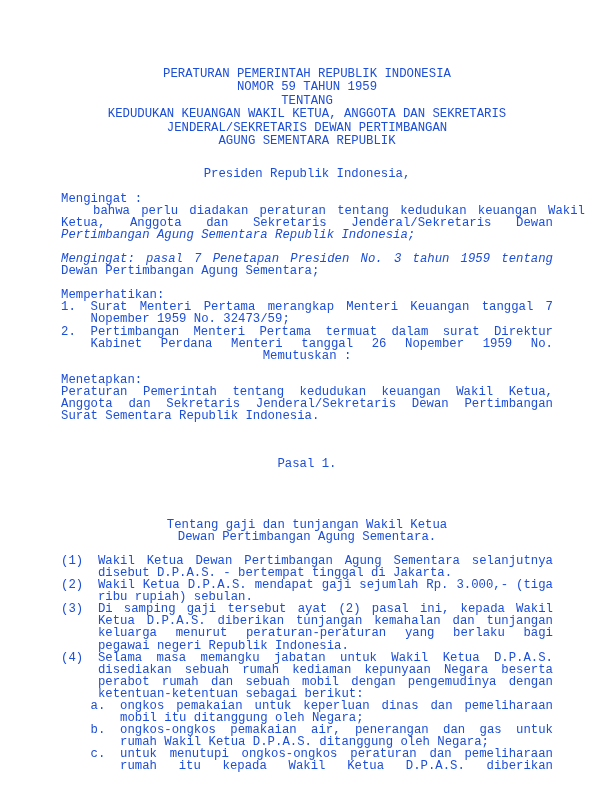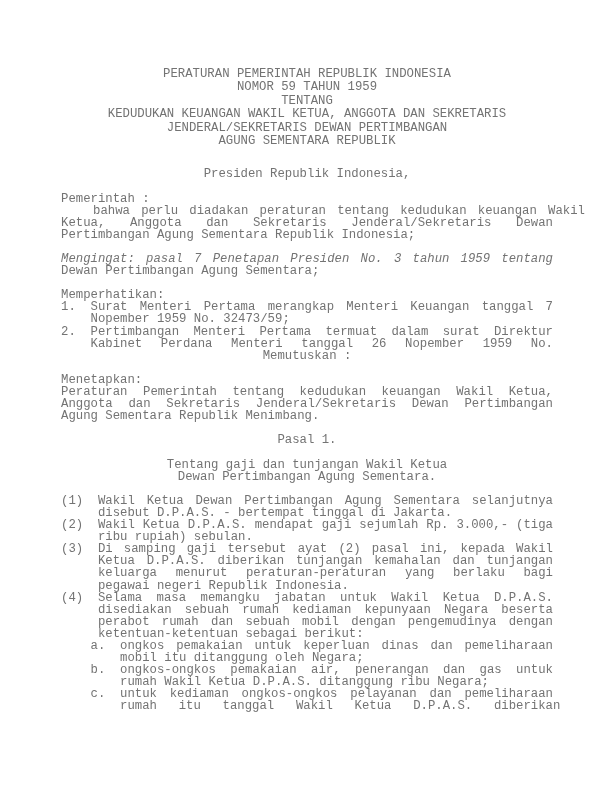--- a/index.html
+++ b/index.html
@@ -37,68 +37,68 @@
   }
   .marker {
     position: absolute;
     top: 0;
   }
 </style>
 </head>
 <body style="background: rgb(255, 255, 255);">
 
 <div class="page">
-  <div class="text-column" id="doc" style="color: #737373;">
+  <div class="text-column" id="doc" style="color: #1d4ed8;">
       <div class="line center" style="height: 13.4px;"><span class="content">PERATURAN PEMERINTAH REPUBLIK INDONESIA</span></div>
       <div class="line center" style="height: 13.4px;"><span class="content">NOMOR 59 TAHUN 1959</span></div>
       <div class="line center" style="height: 13.4px;"><span class="content">TENTANG</span></div>
       <div class="line center" style="height: 13.4px;"><span class="content">KEDUDUKAN KEUANGAN WAKIL KETUA, ANGGOTA DAN SEKRETARIS</span></div>
       <div class="line center" style="height: 13.4px;"><span class="content">JENDERAL/SEKRETARIS DEWAN PERTIMBANGAN</span></div>
       <div class="line center" style="height: 13.4px;"><span class="content">AGUNG SEMENTARA REPUBLIK</span></div>
       <div class="line" style="height: 10px;"></div>
       <div class="line" style="height: 10px;"></div>
       <div class="line center" style="height: 12.1px;"><span class="content">Presiden Republik Indonesia,</span></div>
       <div class="line" style="height: 12.1px;"></div>
-      <div class="line" style="height: 12.1px;"><span class="content">Pemerintah :</span></div>
+      <div class="line" style="height: 12.1px;"><span class="content">Mengingat :</span></div>
       <div class="line" style="height: 12.1px; margin-left: 32px;"><span class="content" style="word-spacing: 3.87134px;">bahwa perlu diadakan peraturan tentang kedudukan keuangan Wakil</span></div>
       <div class="line" style="height: 12.1px;"><span class="content" style="word-spacing: 17.2269px;">Ketua, Anggota dan Sekretaris Jenderal/Sekretaris Dewan</span></div>
-      <div class="line" style="height: 12.1px;"><span class="content">Pertimbangan Agung Sementara Republik Indonesia;</span></div>
+      <div class="line" style="height: 12.1px; font-style: italic;"><span class="content">Pertimbangan Agung Sementara Republik Indonesia;</span></div>
       <div class="line" style="height: 12.1px;"></div>
       <div class="line" style="height: 12.1px; font-style: italic;"><span class="content" style="word-spacing: 3.83097px;">Mengingat: pasal 7 Penetapan Presiden No. 3 tahun 1959 tentang</span></div>
       <div class="line" style="height: 12.1px;"><span class="content">Dewan Pertimbangan Agung Sementara;</span></div>
       <div class="line" style="height: 12.1px;"></div>
       <div class="line" style="height: 12.1px;"><span class="content">Memperhatikan:</span></div>
       <div class="line" style="height: 12.1px; padding-left: 29.5175px;"><span class="marker" style="left: 0px;">1.</span><span class="content" style="word-spacing: 4.92554px;">Surat Menteri Pertama merangkap Menteri Keuangan tanggal 7</span></div>
       <div class="line" style="height: 12.1px; padding-left: 29.5175px;"><span class="content">Nopember 1959 No. 32473/59;</span></div>
       <div class="line" style="height: 12.1px; padding-left: 29.5175px;"><span class="marker" style="left: 0px;">2.</span><span class="content" style="word-spacing: 6.97635px;">Pertimbangan Menteri Pertama termuat dalam surat Direktur</span></div>
       <div class="line" style="height: 12.1px; padding-left: 29.5175px;"><span class="content" style="word-spacing: 11.2507px;">Kabinet Perdana Menteri tanggal 26 Nopember 1959 No.</span></div>
       <div class="line center" style="height: 12.1px;"><span class="content">Memutuskan :</span></div>
       <div class="line" style="height: 12.1px;"></div>
       <div class="line" style="height: 12.1px;"><span class="content">Menetapkan:</span></div>
       <div class="line" style="height: 12.1px;"><span class="content" style="word-spacing: 8.20625px;">Peraturan Pemerintah tentang kedudukan keuangan Wakil Ketua,</span></div>
       <div class="line" style="height: 12.1px;"><span class="content" style="word-spacing: 8.37163px;">Anggota dan Sekretaris Jenderal/Sekretaris Dewan Pertimbangan</span></div>
-      <div class="line" style="height: 12.1px;"><span class="content">Agung Sementara Republik Menimbang.</span></div>
+      <div class="line" style="height: 12.1px;"><span class="content">Surat Sementara Republik Indonesia.</span></div>
       <div class="line" style="height: 12.1px;"></div>
-      <div class="line center" style="height: 12.1px;"><span class="content">Pasal 1.</span></div>
+      <div class="line center" style="height: 12.1px; margin-top: 24px;"><span class="content">Pasal 1.</span></div>
       <div class="line" style="height: 12.1px;"></div>
-      <div class="line center" style="height: 12.1px;"><span class="content">Tentang gaji dan tunjangan Wakil Ketua</span></div>
+      <div class="line center" style="height: 12.1px; margin-top: 36px;"><span class="content">Tentang gaji dan tunjangan Wakil Ketua</span></div>
       <div class="line center" style="height: 12.1px;"><span class="content">Dewan Pertimbangan Agung Sementara.</span></div>
       <div class="line" style="height: 12.1px;"></div>
       <div class="line" style="height: 12.1px; padding-left: 36.8969px;"><span class="marker" style="left: 0px;">(1)</span><span class="content" style="word-spacing: 4.51656px;">Wakil Ketua Dewan Pertimbangan Agung Sementara selanjutnya</span></div>
       <div class="line" style="height: 12.1px; padding-left: 36.8969px;"><span class="content">disebut D.P.A.S. - bertempat tinggal di Jakarta.</span></div>
       <div class="line" style="height: 12.1px; padding-left: 36.8969px;"><span class="marker" style="left: 0px;">(2)</span><span class="content" style="word-spacing: 0.620156px;">Wakil Ketua D.P.A.S. mendapat gaji sejumlah Rp. 3.000,- (tiga</span></div>
       <div class="line" style="height: 12.1px; padding-left: 36.8969px;"><span class="content">ribu rupiah) sebulan.</span></div>
       <div class="line" style="height: 12.1px; padding-left: 36.8969px;"><span class="marker" style="left: 0px;">(3)</span><span class="content" style="word-spacing: 3.83097px;">Di samping gaji tersebut ayat (2) pasal ini, kepada Wakil</span></div>
       <div class="line" style="height: 12.1px; padding-left: 36.8969px;"><span class="content" style="word-spacing: 4.51656px;">Ketua D.P.A.S. diberikan tunjangan kemahalan dan tunjangan</span></div>
       <div class="line" style="height: 12.1px; padding-left: 36.8969px;"><span class="content" style="word-spacing: 11.3234px;">keluarga menurut peraturan-peraturan yang berlaku bagi</span></div>
       <div class="line" style="height: 12.1px; padding-left: 36.8969px;"><span class="content">pegawai negeri Republik Indonesia.</span></div>
       <div class="line" style="height: 12.1px; padding-left: 36.8969px;"><span class="marker" style="left: 0px;">(4)</span><span class="content" style="word-spacing: 7.03393px;">Selama masa memangku jabatan untuk Wakil Ketua D.P.A.S.</span></div>
       <div class="line" style="height: 12.1px; padding-left: 36.8969px; text-align: center;"><span class="content" style="word-spacing: 5.74646px;">disediakan sebuah rumah kediaman kepunyaan Negara beserta</span></div>
       <div class="line" style="height: 12.1px; padding-left: 36.8969px;"><span class="content" style="word-spacing: 4.92554px;">perabot rumah dan sebuah mobil dengan pengemudinya dengan</span></div>
       <div class="line" style="height: 12.1px; padding-left: 36.8969px;"><span class="content">ketentuan-ketentuan sebagai berikut:</span></div>
       <div class="line" style="height: 12.1px; padding-left: 59.035px;"><span class="marker" style="left: 29.5175px;">a.</span><span class="content" style="word-spacing: 4.51656px;">ongkos pemakaian untuk keperluan dinas dan pemeliharaan</span></div>
       <div class="line" style="height: 12.1px; padding-left: 59.035px;"><span class="content">mobil itu ditanggung oleh Negara;</span></div>
       <div class="line" style="height: 12.1px; padding-left: 59.035px;"><span class="marker" style="left: 29.5175px;">b.</span><span class="content" style="word-spacing: 6.97635px;">ongkos-ongkos pemakaian air, penerangan dan gas untuk</span></div>
-      <div class="line" style="height: 12.1px; padding-left: 59.035px;"><span class="content">rumah Wakil Ketua D.P.A.S. ditanggung ribu Negara;</span></div>
-      <div class="line" style="height: 12.1px; padding-left: 59.035px;"><span class="marker" style="left: 29.5175px;">c.</span><span class="content" style="word-spacing: 5.41988px;">untuk kediaman ongkos-ongkos pelayanan dan pemeliharaan</span></div>
-      <div class="line" style="height: 12.1px; padding-left: 59.035px;"><span class="content" style="word-spacing: 14.3557px;">rumah itu tanggal Wakil Ketua D.P.A.S. diberikan</span></div>
+      <div class="line" style="height: 12.1px; padding-left: 59.035px;"><span class="content">rumah Wakil Ketua D.P.A.S. ditanggung oleh Negara;</span></div>
+      <div class="line" style="height: 12.1px; padding-left: 59.035px;"><span class="marker" style="left: 29.5175px;">c.</span><span class="content" style="word-spacing: 5.41988px;">untuk menutupi ongkos-ongkos peraturan dan pemeliharaan</span></div>
+      <div class="line" style="height: 12.1px; padding-left: 59.035px;"><span class="content" style="word-spacing: 14.3557px;">rumah itu kepada Wakil Ketua D.P.A.S. diberikan</span></div>
     </div>
 </div>
 
 </body></html>

